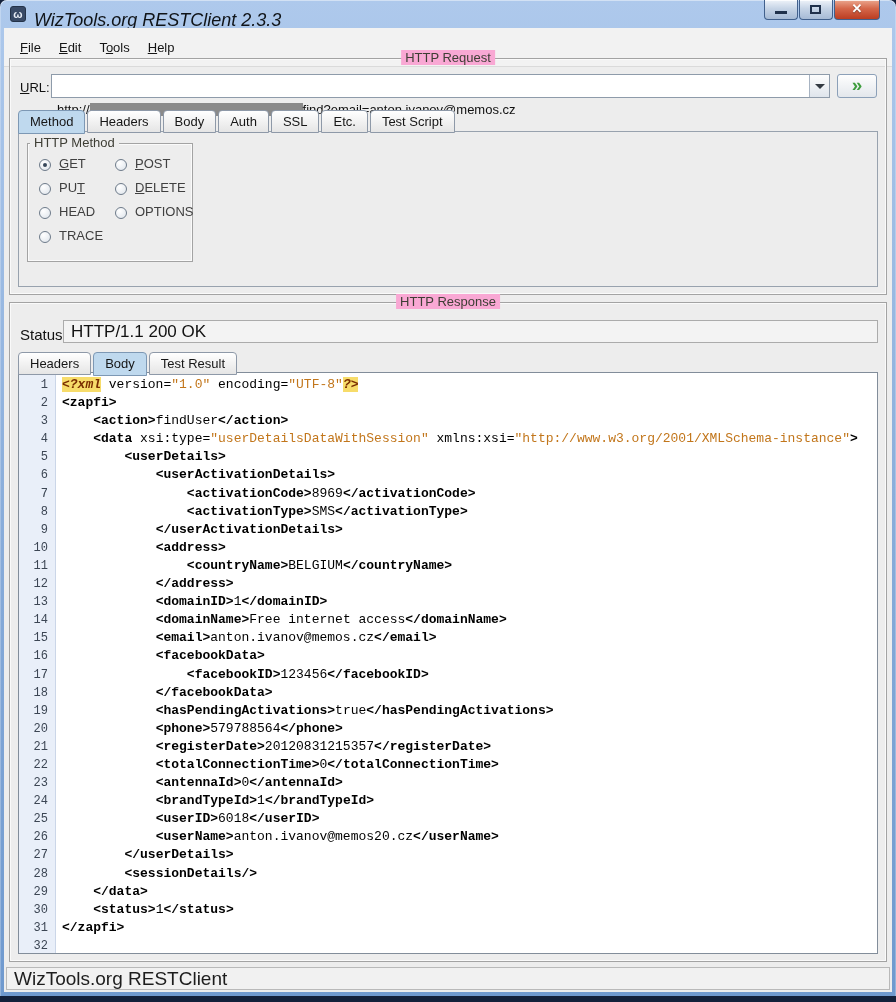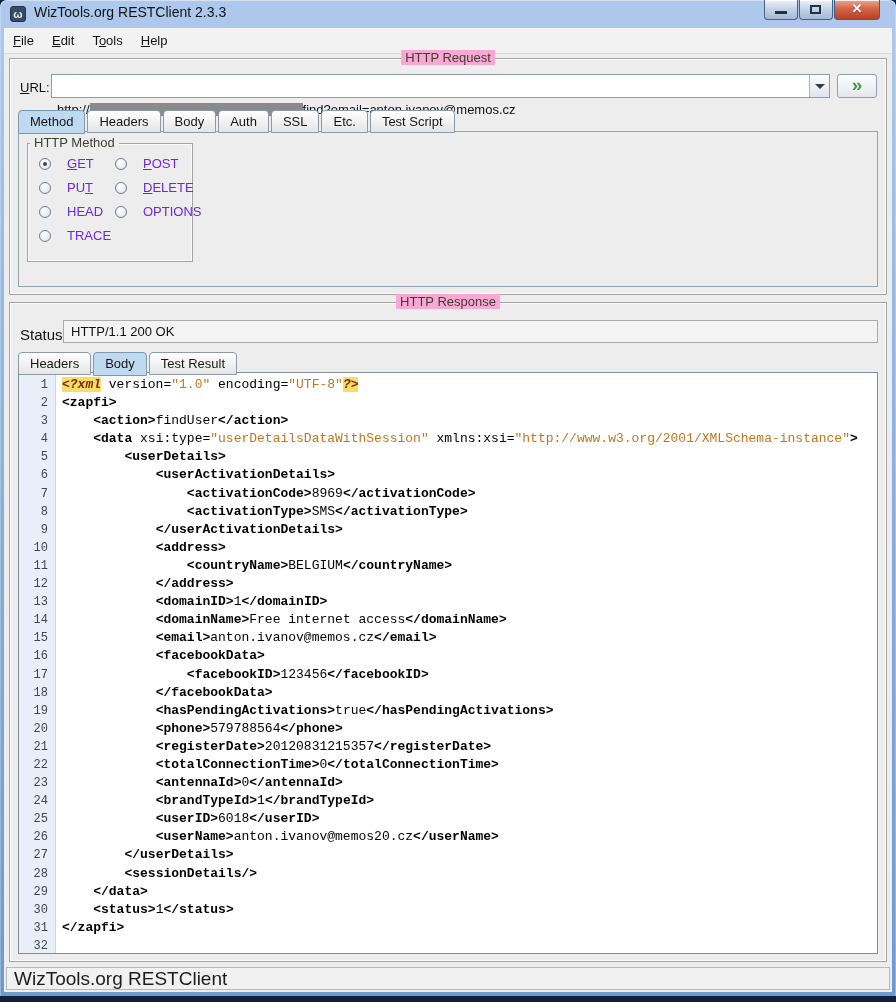--- a/index.html
+++ b/index.html
@@ -16,38 +16,38 @@
     background:linear-gradient(#aec9ec, #87abd9 55%, #6f99ce);
     border-radius:7px 7px 0 0;
     box-shadow:inset 0 1px 0 rgba(255,255,255,.45), inset 1px 0 0 rgba(255,255,255,.25), inset -1px 0 0 rgba(255,255,255,.25);
   }
   .titlebar { position:absolute; top:0; left:0; right:0; height:28px; }
   .title-icon {
     position:absolute; left:10px; top:6px; width:16px; height:16px;
     background:#394a66; border:1px solid #243349; border-radius:3px;
     color:#e9eef6; font-size:11px; line-height:14px; text-align:center; font-weight:bold;
   }
-  .title-text { position:absolute; left:34px; top:4px; font-size:14px; color:#101418; white-space:nowrap; }
+  .title-text { position:absolute; left:34px; top:10px; font-size:18px; color:#101418; white-space:nowrap;font-style:italic; }
   .win-buttons { position:absolute; top:0; right:16px; display:flex; }
   .win-btn {
     width:34px; height:20px; margin-left:1px; position:relative;
     border:1px solid #41608c; border-top:none; border-radius:0 0 4px 4px;
     background:linear-gradient(#eef3f9, #c6d4e6 45%, #a6bad5);
     box-shadow:inset 0 1px 0 rgba(255,255,255,.8);
   }
   .win-btn.close { width:46px; background:linear-gradient(#eba78f, #d5674a 45%, #bb3d22); }
   .glyph-min { position:absolute; left:50%; bottom:5px; width:12px; height:3px; margin-left:-6px; background:#20314b; }
   .glyph-max { position:absolute; left:50%; top:50%; width:11px; height:9px; margin:-5px 0 0 -6px; border:2px solid #20314b; background:transparent; }
   .glyph-close { position:absolute; left:0; right:0; top:1px; text-align:center; color:#fff; font-size:13px; font-weight:bold; text-shadow:0 1px 1px rgba(0,0,0,.4); }
   
   .client { position:absolute; left:4px; right:4px; top:28px; bottom:4px; background:#ededed; }
   .menubar {
-    position:absolute; top:0; left:0; right:0; height:26px;
+    position:absolute; top:0; left:0; right:0; height:39px;
     background:#f2f2f2; border-bottom:1px solid #dadada;
-    display:flex; align-items:center; 
+    display:flex; align-items:center; padding-left:7px;
   }
   .menu-item { padding:4px 9px; font-size:13px; color:#151515; }
   
   .panel {
     position:absolute; left:5px; right:5px;
     border:1px solid #a3a3a3; box-shadow:inset 0 0 0 1px #fafafa;
   }
   .panel-label {
     position:absolute; top:-9px; background:#f9a8d4; padding:0 4px;
     font-size:13px; color:#3e3e35; white-space:nowrap;
@@ -80,29 +80,29 @@
   .resp-tabs { top:49px; }
   .tabpane {
     position:absolute; left:8px; right:8px;
     border:1px solid #98a2ae; background:#ededed; z-index:1;
   }
   .req-tabpane { top:72px; bottom:7px; }
   
   .method-group { position:absolute; left:8px; top:11px; width:166px; height:119px; border:1px solid #a3a3a3; box-shadow:inset 0 0 0 1px #fafafa; }
   .method-group .panel-label { left:2px; background:#ededed; }
   .radios { position:absolute; left:11px; top:12px; display:grid; grid-template-columns:76px auto; row-gap:9px; }
-  .radio { display:flex; align-items:center; gap:16px; font-size:13px; color:#6d28d9; }
+  .radio { display:flex; align-items:flex-end; gap:8px; font-size:13px; color:#404040; }
   .radio .dot { width:12px; height:12px; flex:none; border-radius:50%; border:1px solid #6e7b8a; background:radial-gradient(circle at 35% 30%, #ffffff, #dde3ea); position:relative; }
   .radio.selected .dot::after { content:''; position:absolute; left:3px; top:3px; width:4px; height:4px; border-radius:50%; background:#37475a; }
   
   .status-label { position:absolute; left:10px; top:23px; font-size:15px; color:#111; }
   .status-field {
     position:absolute; left:53px; right:8px; top:17px; height:23px;
     background:#f3f3f3; border:1px solid #ababab;
-    font-size:13px; line-height:21px; padding-left:7px; color:#111;
+    font-size:17px; line-height:21px; padding-left:7px; color:#111;
   }
   .editor {
     position:absolute; left:8px; right:8px; top:69px; bottom:7px;
     border:1px solid #828d9a; background:#fff; display:flex; overflow:hidden;
     font-family:"Liberation Mono", monospace; font-size:13px; line-height:18.1px;
   }
   .gutter {
     width:37px; flex:none; background:#e9eff9; border-right:1px solid #cbd6e8;
     color:#3c4654; font-size:12px; text-align:right; padding:3px 7px 0 0; white-space:pre;
   }

